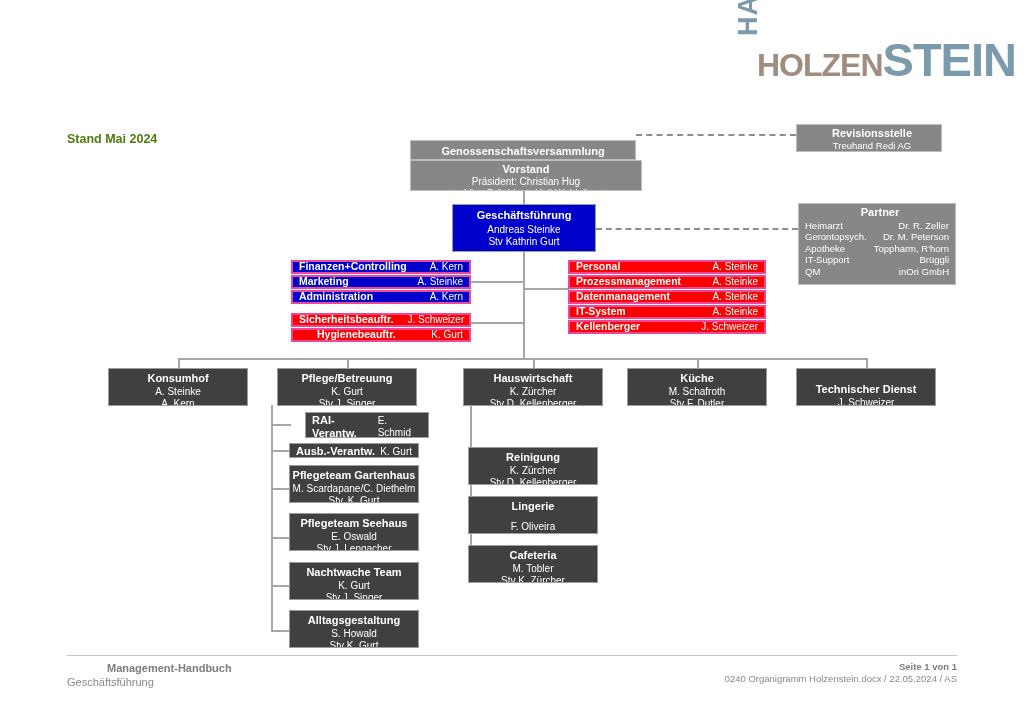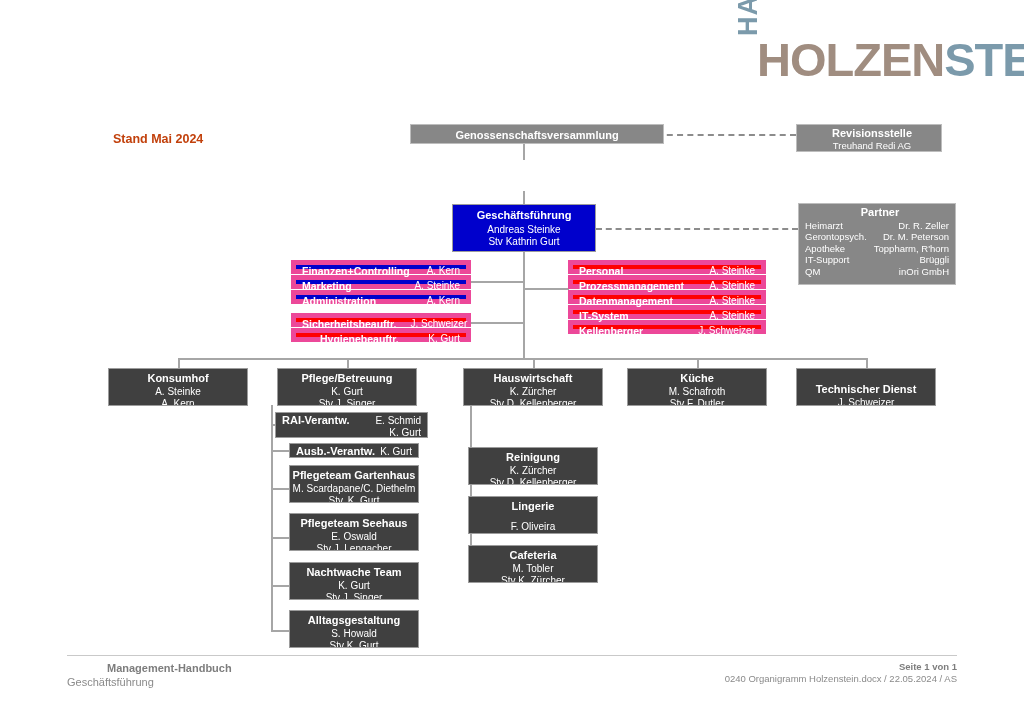--- a/index.html
+++ b/index.html
@@ -19,27 +19,27 @@
     position:absolute;left:0;top:2px;
     transform:rotate(-90deg);
     transform-origin:left top;
     color:#7b9aab;
     font-size:27px;font-weight:bold;letter-spacing:1px;
     white-space:nowrap;
     width:52px;
     text-align:left;
   }
   .logo-main{position:absolute;left:24px;top:-2px;white-space:nowrap;}
-  .logo-holzen{font-size:47px;font-weight:bold;color:#a08d80;letter-spacing:-1px;}
+  .logo-holzen{font-size:32px;font-weight:bold;color:#a08d80;letter-spacing:-1px;}
   .logo-stein{font-size:47px;font-weight:bold;color:#7b9aab;letter-spacing:-1px;}
 
   
   .stand{
     position:absolute;left:67px;top:132px;
-    font-size:12.5px;font-weight:bold;color:#c2410c;margin-left:46px;
+    font-size:12.5px;font-weight:bold;color:#4d7c0f;
   }
 
   
   .box{
     position:absolute;
     box-sizing:border-box;
     border:1px solid #9c9c9c;
     color:#ffffff;
     text-align:center;
     overflow:hidden;
@@ -52,25 +52,25 @@
   .green{background:#404040;border-color:#9c9c9c;}
 
   
   .box.lefty{text-align:center;padding-left:6px;}
   .box.lefty .hd{font-size:11px;}
   .box.lefty .ln{font-size:9.5px;line-height:11.6px;}
 
   
   .rowlist{position:absolute;box-sizing:border-box;}
   .rowlist .r{
-    display:flex;justify-content:space-between;align-items:flex-start;
+    display:flex;justify-content:space-between;align-items:flex-end;
     box-sizing:border-box;
     padding:0 6px;
     color:#fff;
-    border:5px solid #ec4899;
+    border:2px solid #ec4899;
     margin-bottom:1px;
   }
   .rowlist .r:last-child{margin-bottom:0;}
   .rowlist .r .k{font-weight:bold;font-size:10.5px;white-space:nowrap;}
   .rowlist .r .v{font-size:10px;white-space:nowrap;}
   .rowlist.blue-list .r{background:#0000cc;}
   .rowlist.red-list .r{background:#ff0000;gap:14px;}
 
   
   .partner-rows{margin-top:1px;}
@@ -138,24 +138,29 @@
   <div class="ln-h" style="left:271px;top:488px;width:20px;"></div>
   <div class="ln-h" style="left:271px;top:537px;width:20px;"></div>
   <div class="ln-h" style="left:271px;top:585px;width:20px;"></div>
   <div class="ln-h" style="left:271px;top:630px;width:20px;"></div>
 
   <div class="ln-v" style="left:470px;top:405px;height:167px;"></div>
   <div class="ln-h" style="left:470px;top:470px;width:20px;"></div>
   <div class="ln-h" style="left:470px;top:518px;width:20px;"></div>
   <div class="ln-h" style="left:470px;top:570px;width:20px;"></div>
 
-  <div class="box gray" style="left:410px;top:124px;width:254px;height:20px;padding-top:4px;">
+  <div class="box gray" style="left:410px;top:140px;width:226px;height:20px;padding-top:4px;">
     <div class="hd">Genossenschaftsversammlung</div>
   </div>
 
+  <div class="box gray" style="left:410px;top:160px;width:232px;height:31px;padding-top:2px;">
+    <div class="hd">Vorstand</div>
+    <div class="ln">Präsident: Christian Hug</div>
+    <div class="ln">Vize-Präsident: Ueli Weideli</div>
+  </div>
 
   <div class="box gray lefty" style="left:796px;top:124px;width:146px;height:28px;padding-top:2px;">
     <div class="hd">Revisionsstelle</div>
     <div class="ln">Treuhand Redi AG</div>
   </div>
 
   <div class="box blue" style="left:452px;top:204px;width:144px;height:48px;padding-top:4px;">
     <div class="hd">Geschäftsführung</div>
     <div class="ln" style="margin-top:2px;">Andreas Steinke</div>
     <div class="ln">Stv Kathrin Gurt</div>
@@ -259,21 +264,21 @@
     <div class="ln" style="margin-top:1px;">M. Schafroth</div>
     <div class="ln">Stv F. Dutler</div>
   </div>
 
   <div class="box green" style="left:796px;top:368px;width:140px;height:38px;padding-top:14px;">
     <div class="hd">Technischer Dienst</div>
     <div class="ln" style="margin-top:1px;">J. Schweizer</div>
     <div class="ln">Stv M. Ruch</div>
   </div>
 
-  <div class="box green" style="left:275px;top:412px;width:153px;height:26px;padding:1px 6px 0 6px;text-align:left;">
+  <div class="box green" style="left:305px;top:412px;width:124px;height:26px;padding:1px 6px 0 6px;text-align:left;">
     <div style="display:flex;justify-content:space-between;align-items:center;">
       <span class="hd">RAI-Verantw.</span>
       <span class="ln">E. Schmid</span>
     </div>
     <div class="ln" style="text-align:right;">K. Gurt</div>
   </div>
 
   <div class="box green" style="left:289px;top:443px;width:130px;height:15px;padding:1px 6px 0 6px;text-align:left;">
     <div style="display:flex;justify-content:space-between;align-items:center;">
       <span class="hd">Ausb.-Verantw.</span>

